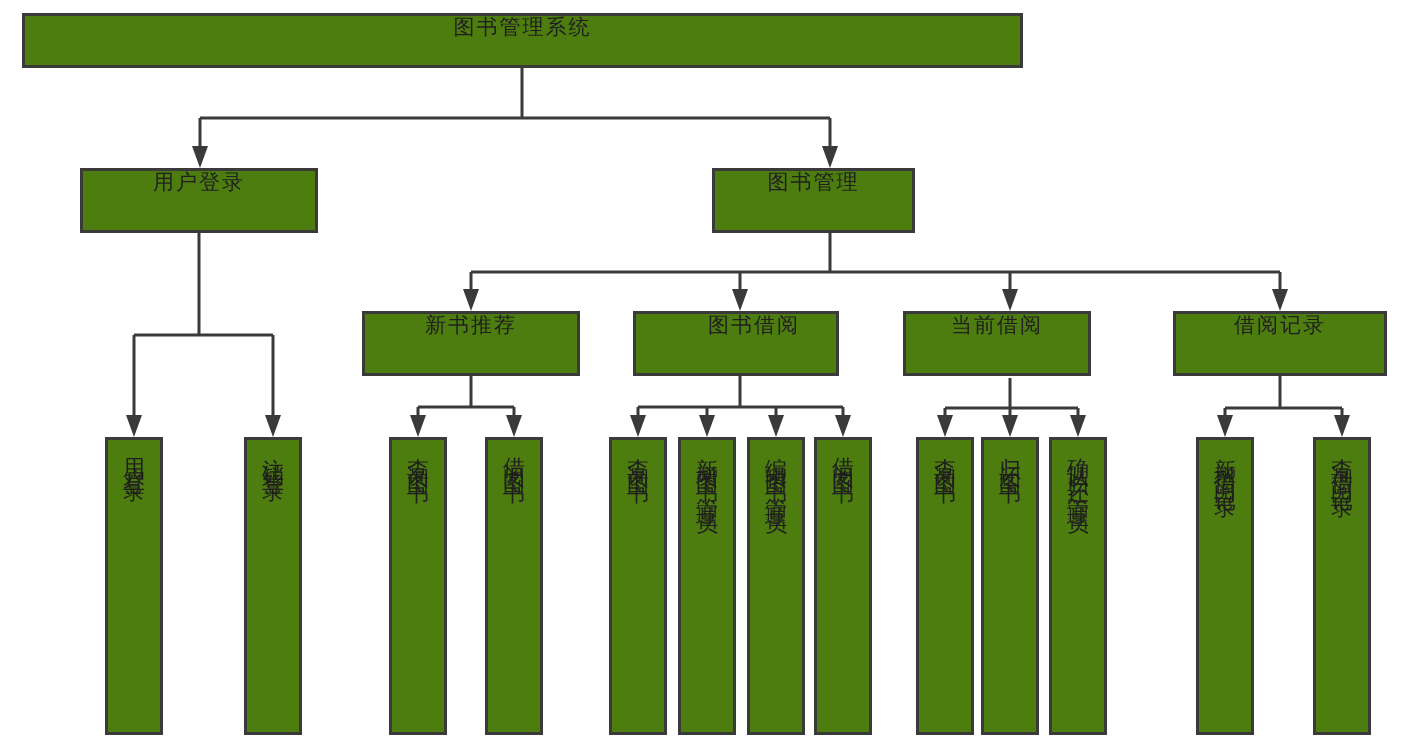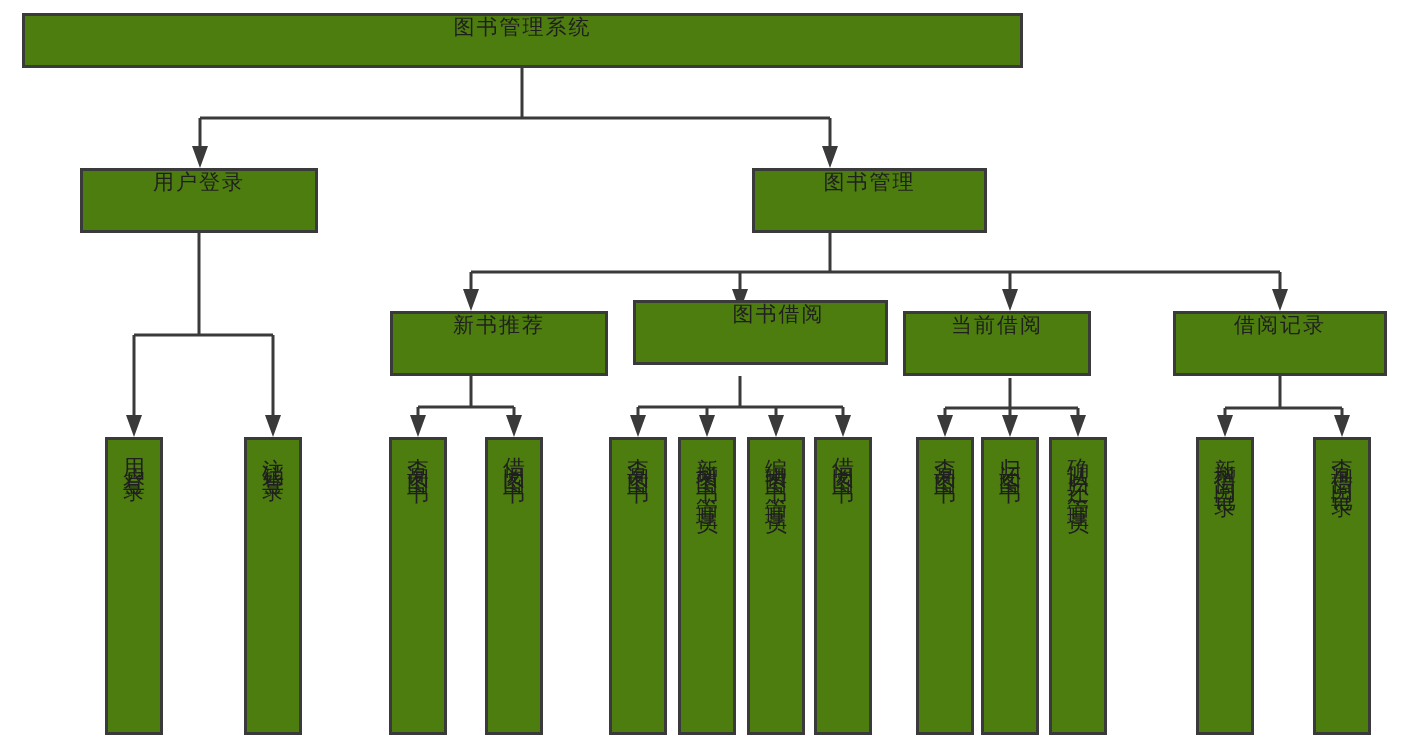--- a/index.html
+++ b/index.html
@@ -80,28 +80,28 @@
       M1217 415 L1233 415 L1225 437 Z  M1334 415 L1350 415 L1342 437 Z"></path>
   </svg>
 
   <div class="node hnode root">
     <span>图书管理系统</span>
   </div>
 
   <div class="node hnode" style="left:80px;top:168px;width:238px;height:65px;">
     <span>用户登录</span>
   </div>
-  <div class="node hnode" style="left:712px;top:168px;width:235px;height:65px;margin-left:40px;">
+  <div class="node hnode" style="left:712px;top:168px;width:203px;height:65px;">
     <span>图书管理</span>
   </div>
 
-  <div class="node hnode" style="left:362px;top:311px;width:218px;height:65px;margin-left:28px;">
+  <div class="node hnode" style="left:362px;top:311px;width:218px;height:65px;">
     <span>新书推荐</span>
   </div>
-  <div class="node hnode" style="left:633px;top:300px;width:255px;height:65px;padding-left:36px;">
+  <div class="node hnode" style="left:633px;top:311px;width:206px;height:65px;padding-left:36px;">
     <span>图书借阅</span>
   </div>
   <div class="node hnode" style="left:903px;top:311px;width:188px;height:65px;">
     <span>当前借阅</span>
   </div>
   <div class="node hnode" style="left:1173px;top:311px;width:214px;height:65px;">
     <span>借阅记录</span>
   </div>
 
   <div class="node leaf" style="left:105px;">

